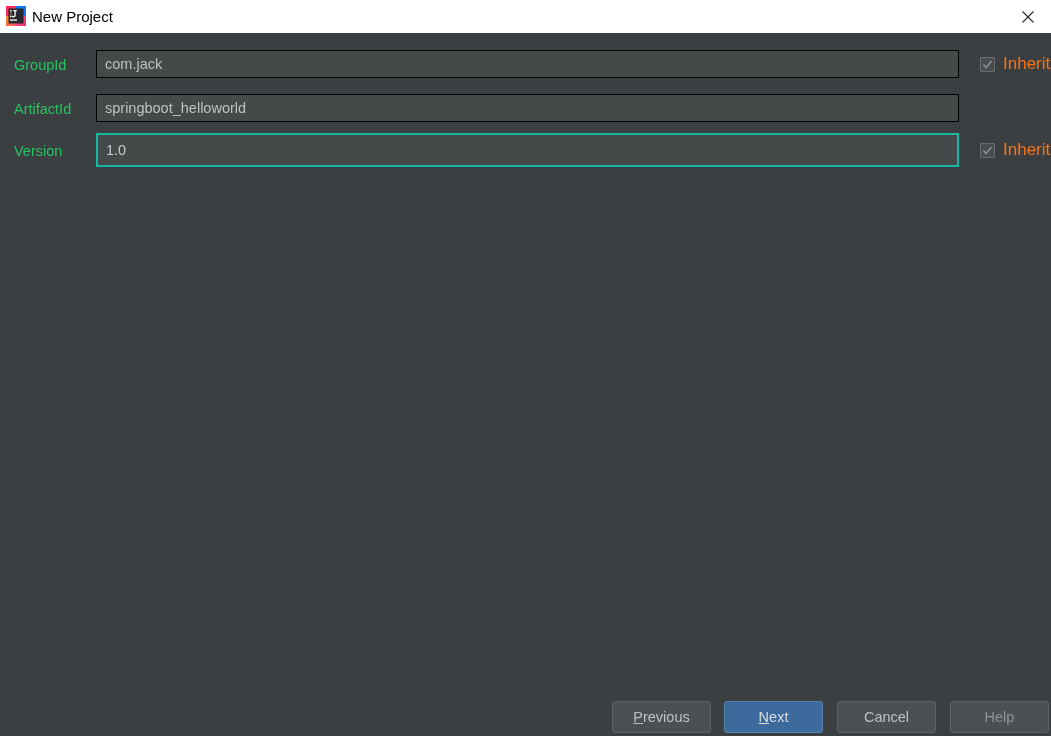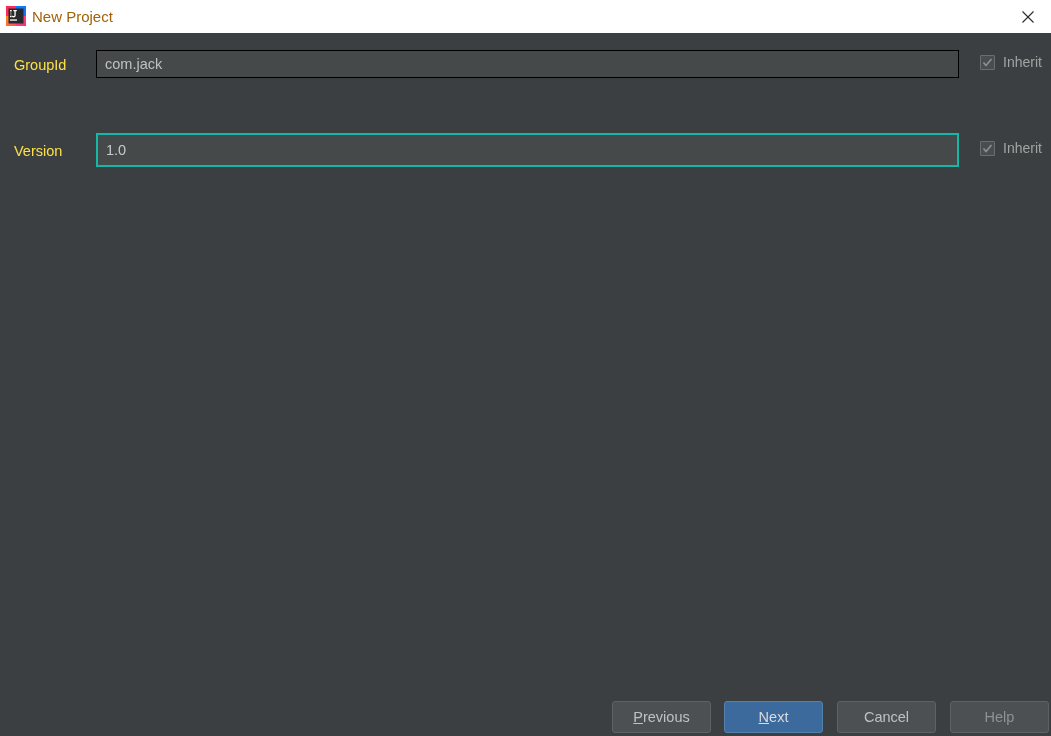--- a/index.html
+++ b/index.html
@@ -40,21 +40,21 @@
     width: 20px;
     height: 20px;
   }
   #title-text {
     position: absolute;
     left: 32px;
     top: 0;
     height: 24px;
     line-height: 33px;
     font-size: 15px;
-    color: #a16207;
+    color: #000000;
     white-space: nowrap;
   }
   #close-button {
     position: absolute;
     right: 0;
     top: 0;
     width: 46px;
     height: 33px;
     display: flex;
     align-items: center;
@@ -83,21 +83,21 @@
   .row-artifactid{ top: 61px; }
   .row-version   { top: 103px; }
 
   .field-label {
     position: absolute;
     left: 14px;
     top: 0;
     height: 30px;
     line-height: 30px;
     font-size: 14.5px;
-    color: #fde047;
+    color: #22c55e;
     white-space: nowrap;
   }
 
   .text-input {
     position: absolute;
     left: 96px;
     width: 863px;
     height: 28px;
     box-sizing: border-box;
     background: #45494a;
@@ -137,22 +137,22 @@
     border-radius: 1px;
     position: relative;
     flex: 0 0 auto;
   }
   .checkbox svg {
     position: absolute;
     left: 1px;
     top: 1px;
   }
   .inherit-label {
-    font-size: 14px;
-    color: #a3a3a3;
+    font-size: 17px;
+    color: #f97316;
   }
 
   
   #button-bar {
     position: absolute;
     left: 0;
     top: 668px;
     width: 1051px;
     height: 35px;
   }
@@ -246,20 +246,24 @@
       <div class="inherit-group">
         <span class="checkbox">
           <svg width="11" height="11" viewBox="0 0 11 11">
             <polyline points="1.5,5.5 4,8.5 9.5,2" fill="none" stroke="#8d9193" stroke-width="1.6"></polyline>
           </svg>
         </span>
         <span class="inherit-label">Inherit</span>
       </div>
     </div>
 
+    <div class="form-row row-artifactid">
+      <span class="field-label">ArtifactId</span>
+      <input class="text-input" type="text" readonly="" value="springboot_helloworld" style="">
+    </div>
 
     <div class="form-row row-version">
       <span class="field-label">Version</span>
       <input class="text-input focused" type="text" readonly="" value="1.0" style="">
       <div class="inherit-group">
         <span class="checkbox">
           <svg width="11" height="11" viewBox="0 0 11 11">
             <polyline points="1.5,5.5 4,8.5 9.5,2" fill="none" stroke="#8d9193" stroke-width="1.6"></polyline>
           </svg>
         </span>

